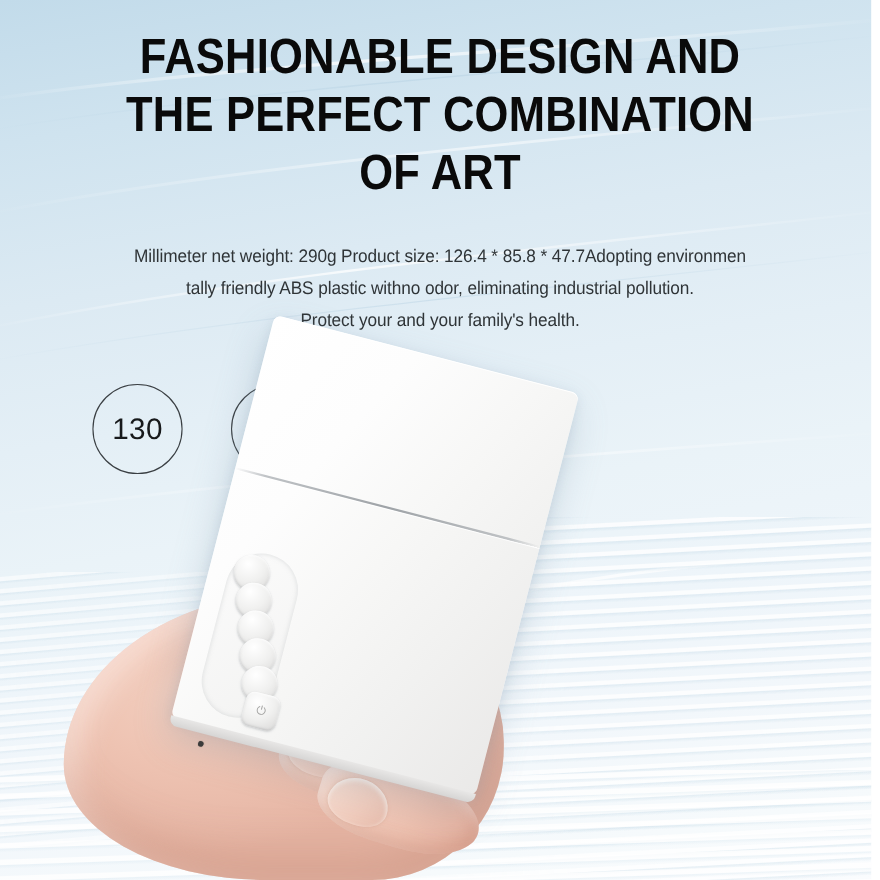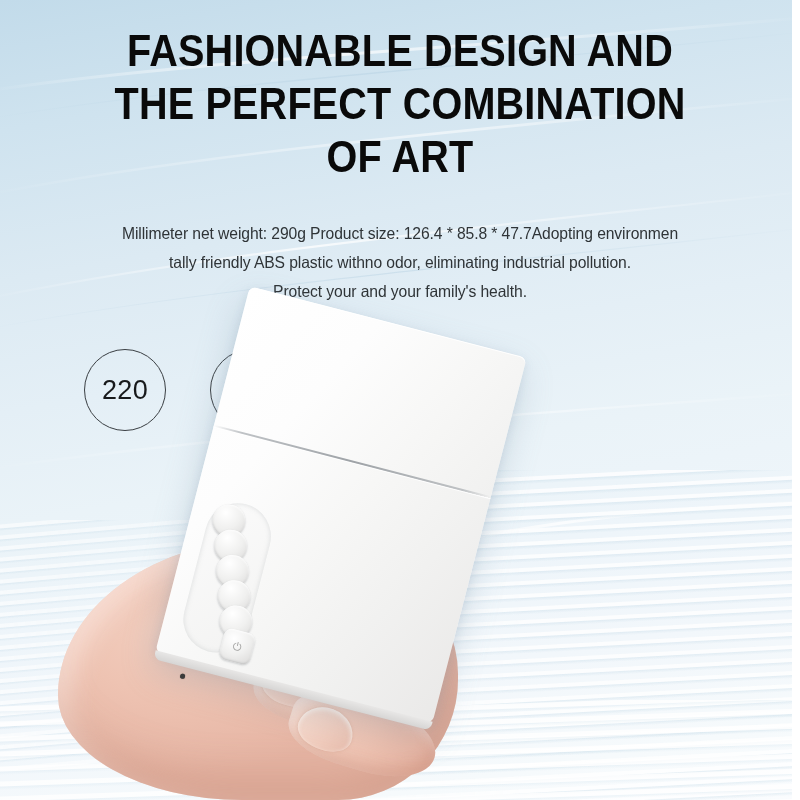--- a/index.html
+++ b/index.html
@@ -319,21 +319,21 @@
   <h1 id="headline">FASHIONABLE DESIGN AND
 THE PERFECT COMBINATION
 OF ART</h1>
 
   <p id="description">Millimeter net weight: 290g Product size: 126.4 * 85.8 * 47.7Adopting environmen
 tally friendly ABS plastic withno odor, eliminating industrial pollution.
 Protect your and your family's health.</p>
 
   <div id="badges">
     <div class="badge">
-      <span>220</span>
+      <span>130</span>
     </div>
     <div class="badge">
       <span>ABS</span>
     </div>
   </div>
 
   <div id="product-scene">
 
     <div id="hand">
       <div class="palm"></div>

